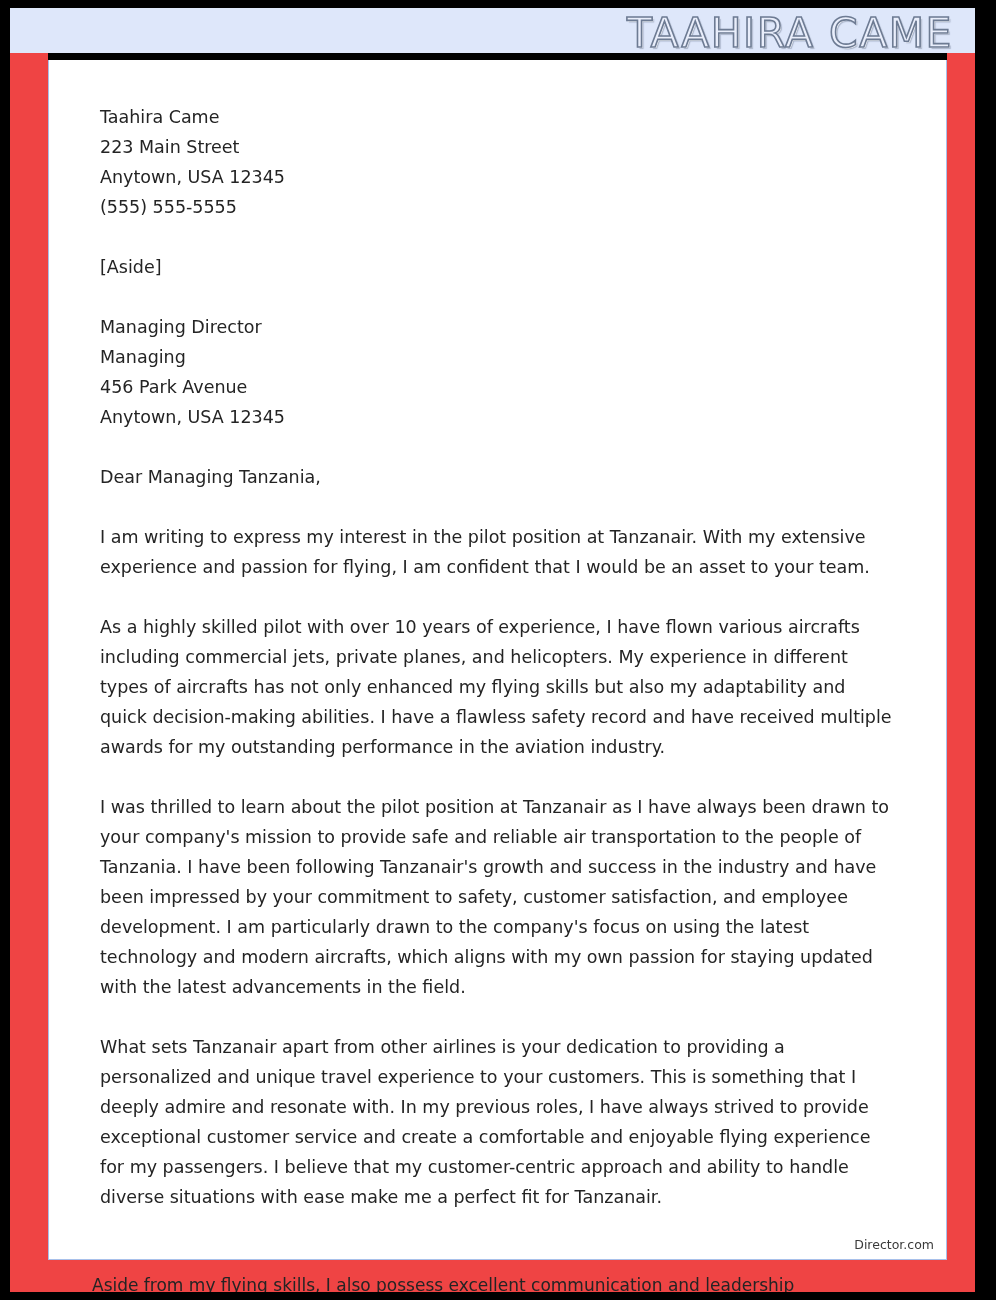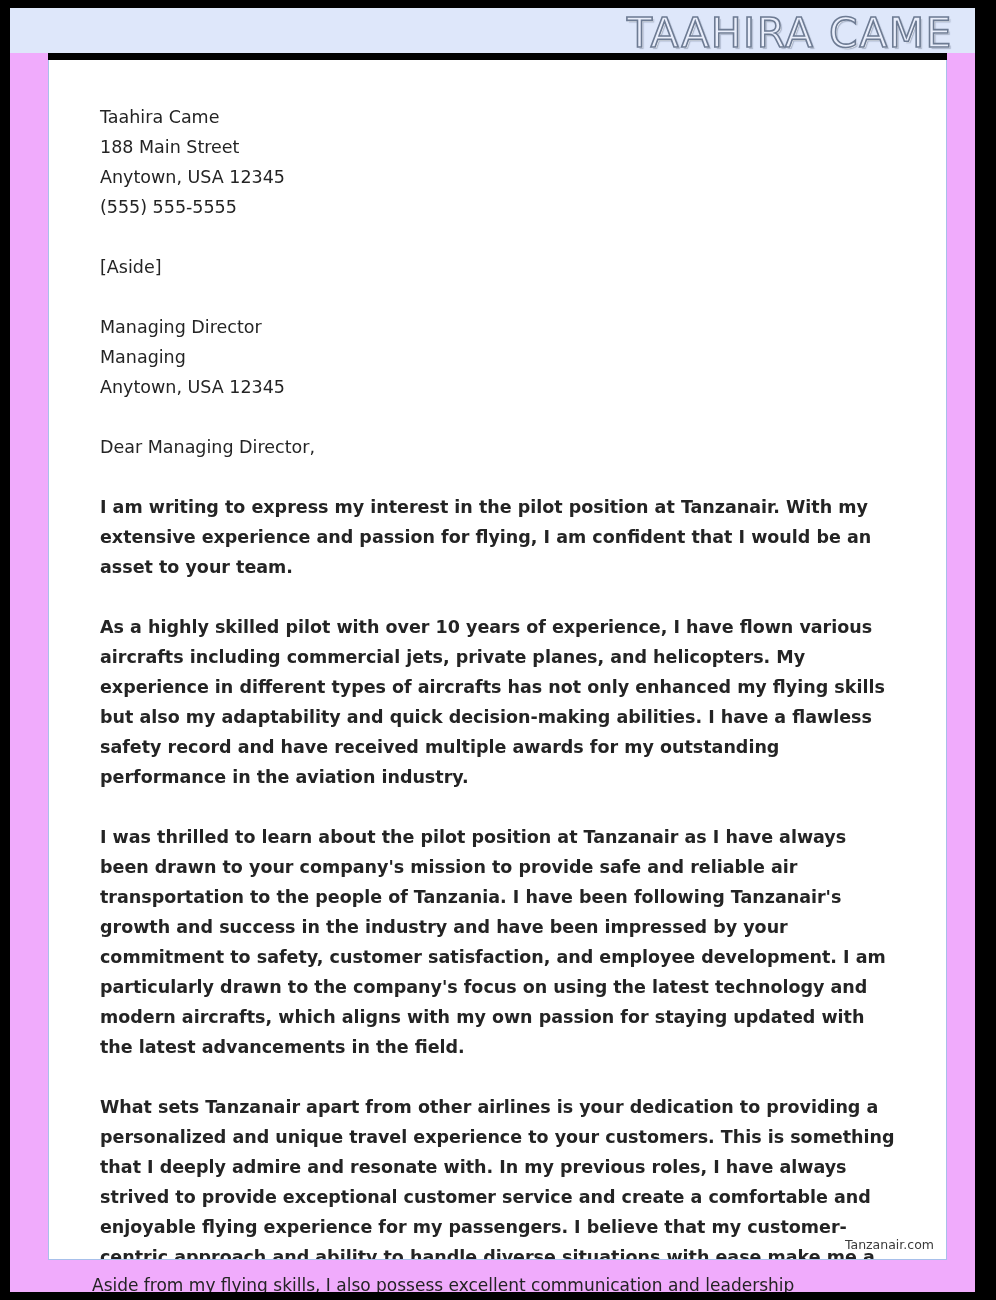--- a/index.html
+++ b/index.html
@@ -12,21 +12,21 @@
     height: 1300px;
     overflow: hidden;
     font-family: "DejaVu Sans", "Liberation Sans", sans-serif;
   }
 
   
   #viewer {
     position: relative;
     width: 996px;
     height: 1300px;
-    background: #f0abfc;          
+    background: #ef4444;          
     box-sizing: border-box;
     border-left: 10px solid #000000;
     border-right: 21px solid #000000;
     border-top: 8px solid #000000;
     border-bottom: 8px solid #000000;
     overflow: hidden;
   }
 
   
   #header-band {
@@ -80,21 +80,21 @@
     position: absolute;
     left: 51px;
     top: 42px;
     width: 795px;
     font-size: 17.5px;
     line-height: 30px;
     color: #242424;
   }
   .addr-line { white-space: pre; }
   .gap-block { height: 30px; }
-  .para { margin: 0 0 30px 0; font-weight: bold; }
+  .para { margin: 0 0 30px 0; }
   .para:last-child { margin-bottom: 0; }
 
   
   #watermark {
     position: absolute;
     right: 12px;
     bottom: 6px;
     font-size: 12.5px;
     line-height: 16px;
     color: #3a3a3a;
@@ -131,50 +131,51 @@
   </div>
 
   <div id="title-rule"></div>
 
   <div id="page">
 
     <div id="letter">
 
       <div>
         <div class="addr-line">Taahira Came</div>
-        <div class="addr-line">188 Main Street</div>
+        <div class="addr-line">223 Main Street</div>
         <div class="addr-line">Anytown, USA 12345</div>
         <div class="addr-line">(555) 555-5555</div>
       </div>
 
       <div class="gap-block"></div>
 
       <div class="addr-line">[Aside]</div>
 
       <div class="gap-block"></div>
 
       <div>
         <div class="addr-line">Managing Director</div>
         <div class="addr-line">Managing</div>
+        <div class="addr-line">456 Park Avenue</div>
         <div class="addr-line">Anytown, USA 12345</div>
       </div>
 
       <div class="gap-block"></div>
 
-      <div class="addr-line">Dear Managing Director,</div>
+      <div class="addr-line">Dear Managing Tanzania,</div>
 
       <div class="gap-block"></div>
 
       <p class="para">I am writing to express my interest in the pilot position at Tanzanair. With my extensive experience and passion for flying, I am confident that I would be an asset to your team.</p>
       <p class="para">As a highly skilled pilot with over 10 years of experience, I have flown various aircrafts including commercial jets, private planes, and helicopters. My experience in different types of aircrafts has not only enhanced my flying skills but also my adaptability and quick decision-making abilities. I have a flawless safety record and have received multiple awards for my outstanding performance in the aviation industry.</p>
       <p class="para">I was thrilled to learn about the pilot position at Tanzanair as I have always been drawn to your company's mission to provide safe and reliable air transportation to the people of Tanzania. I have been following Tanzanair's growth and success in the industry and have been impressed by your commitment to safety, customer satisfaction, and employee development. I am particularly drawn to the company's focus on using the latest technology and modern aircrafts, which aligns with my own passion for staying updated with the latest advancements in the field.</p>
       <p class="para">What sets Tanzanair apart from other airlines is your dedication to providing a personalized and unique travel experience to your customers. This is something that I deeply admire and resonate with. In my previous roles, I have always strived to provide exceptional customer service and create a comfortable and enjoyable flying experience for my passengers. I believe that my customer-centric approach and ability to handle diverse situations with ease make me a perfect fit for Tanzanair.</p>
 
     </div>
 
-    <div id="watermark">Tanzanair.com</div>
+    <div id="watermark">Director.com</div>
   </div>
 
   <div id="next-page">
     <div id="next-page-text">Aside from my flying skills, I also possess excellent communication and leadership</div>
   </div>
 
 </div>
 
 </body></html>

